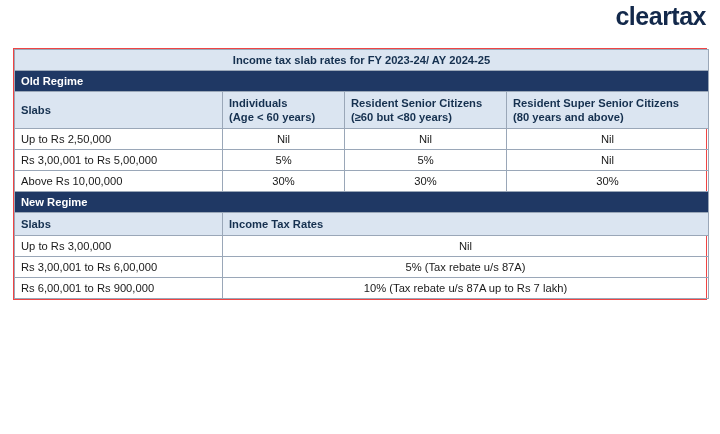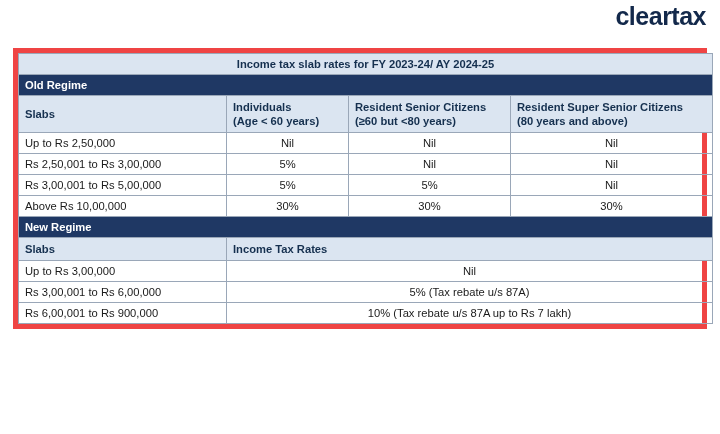--- a/index.html
+++ b/index.html
@@ -26,21 +26,21 @@
     font-size: 25px;
     font-weight: 700;
     color: #13294b;
     letter-spacing: -0.5px;
   }
   .table-wrap {
     position: absolute;
     left: 13px;
     top: 48px;
     width: 694px;
-    border: 5px solid #ef4444;
+    border: 1px solid #ef4444;
     box-sizing: border-box;
   }
   table.slab {
     border-collapse: collapse;
     width: 100%;
     table-layout: fixed;
   }
   table.slab td {
     border: 1px solid #9aa7b8;
     font-size: 11.2px;
@@ -128,26 +128,20 @@
           </td>
         </tr>
 
         <tr>
           <td class="left">Up to Rs 2,50,000</td>
           <td class="center">Nil</td>
           <td class="center">Nil</td>
           <td class="center">Nil</td>
         </tr>
         <tr>
-          <td class="left">Rs 2,50,001 to Rs 3,00,000</td>
-          <td class="center">5%</td>
-          <td class="center">Nil</td>
-          <td class="center">Nil</td>
-        </tr>
-        <tr>
           <td class="left">Rs 3,00,001 to Rs 5,00,000</td>
           <td class="center">5%</td>
           <td class="center">5%</td>
           <td class="center">Nil</td>
         </tr>
         <tr>
           <td class="left">Above Rs 10,00,000</td>
           <td class="center">30%</td>
           <td class="center">30%</td>
           <td class="center">30%</td>

